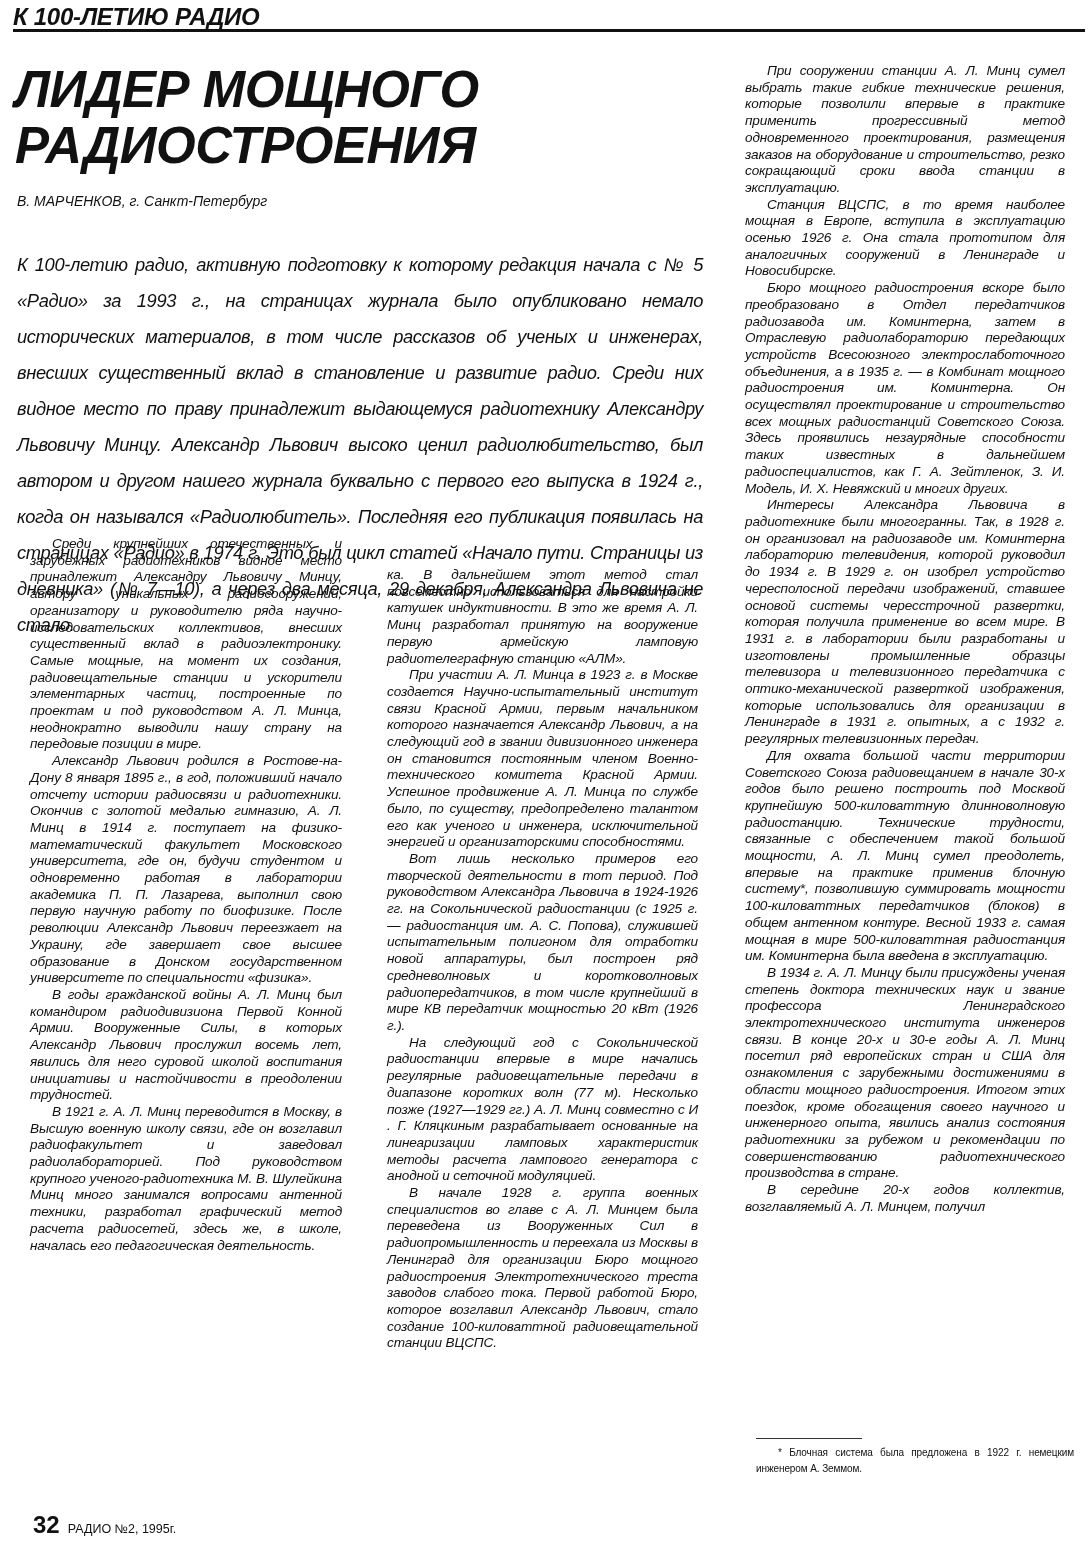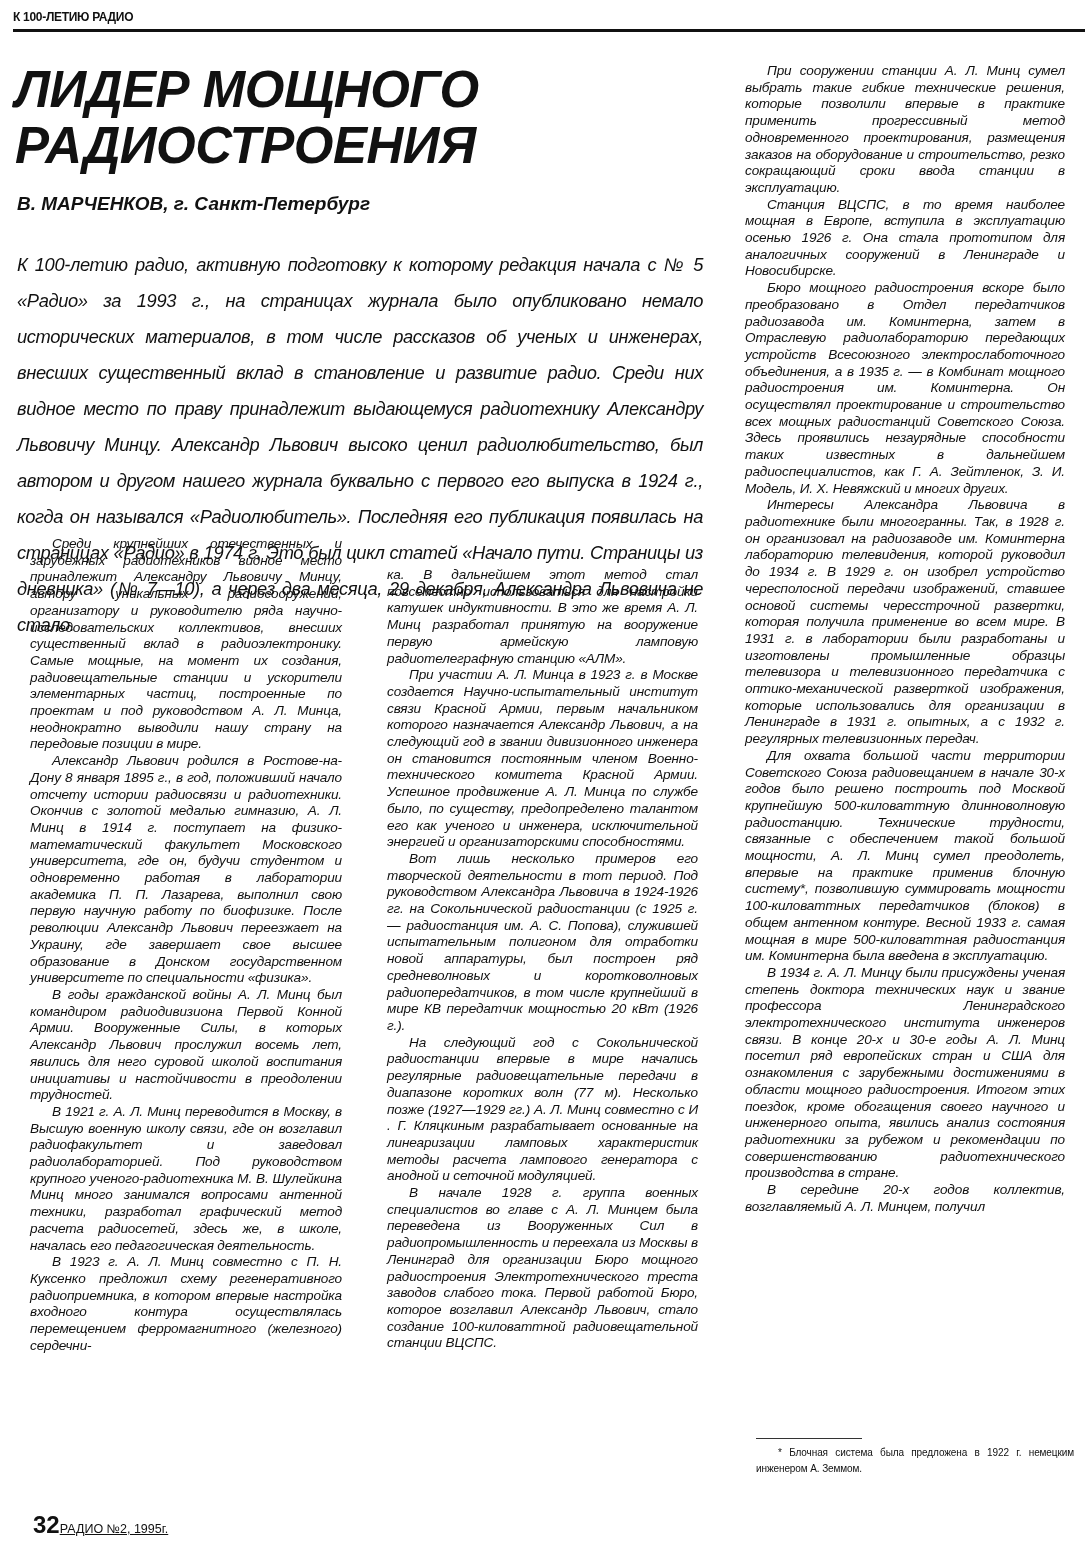--- a/index.html
+++ b/index.html
@@ -6,32 +6,32 @@
   body {
     width: 1091px; height: 1544px; position: relative; overflow: hidden;
     color: #111; font-family: "Liberation Sans", sans-serif;
   }
   .rubric {
     position: absolute; left: 13px; top: 5px; width: 1072px;
     border-bottom: 3px solid #111; height: 24px;
   }
   .rubric span {
     font-family: "Liberation Sans", sans-serif; font-weight: bold;
-    font-size: 12px; letter-spacing: -0.3px; line-height: 24px;
+    font-size: 24px; letter-spacing: -0.3px; line-height: 24px; font-style: italic;
   }
   .title {
     position: absolute; left: 15px; top: 62px; width: 700px;
     font-family: "Liberation Sans", sans-serif; font-weight: bold; font-style: italic;
     font-size: 51px; line-height: 55px; letter-spacing: -0.5px; margin: 0;
     transform: scaleY(1.02);
   }
   .title span { display: block; }
   .byline {
     position: absolute; left: 17px; top: 193px; width: 700px;
-    font-weight: bold; font-style: italic; font-size: 19px;
+    font-weight: normal; font-style: italic; font-size: 14px;
   }
   .lead {
     position: absolute; left: 17px; top: 247px; width: 686px;
     font-family: "Liberation Sans Narrow", "Liberation Sans", sans-serif;
     font-style: italic; font-size: 18.3px; line-height: 36px;
     text-align: justify; letter-spacing: -0.35px; margin: 0;
   }
   .col {
     position: absolute; font-size: 13.6px; line-height: 16.7px;
     text-align: justify; letter-spacing: -0.15px;
@@ -45,24 +45,24 @@
     position: absolute; left: 756px; top: 1438px; width: 106px;
     border-top: 1px solid #333;
   }
   .footnote {
     position: absolute; left: 756px; top: 1445px; width: 318px;
     font-size: 10px; line-height: 16px; text-align: justify; margin: 0;
     text-indent: 22px; letter-spacing: -0.1px;
   }
   .folio {
     position: absolute; left: 33px; top: 1511px;
-    display: flex; align-items: baseline; gap: 0;
+    display: flex; align-items: baseline; gap: 8px;
   }
   .folio .page-num { font-weight: bold; font-size: 24px; }
-  .folio .issue { font-size: 12.5px; text-decoration: underline; }
+  .folio .issue { font-size: 12.5px; }
 </style>
 </head>
 <body>
 
 <div class="rubric">
   <span>К 100-ЛЕТИЮ РАДИО</span>
 </div>
 
 <h1 class="title">
   <span>ЛИДЕР МОЩНОГО</span>
@@ -71,21 +71,20 @@
 
 <div class="byline">В. МАРЧЕНКОВ, г. Санкт-Петербург</div>
 
 <p class="lead">К 100-летию радио, активную подготовку к которому редакция начала с № 5 «Радио» за 1993 г., на страницах журнала было опубликовано немало исторических материалов, в том числе рассказов об ученых и инженерах, внесших существенный вклад в становление и развитие радио. Среди них видное место по праву принадлежит выдающемуся радиотехнику Александру Львовичу Минцу. Александр Львович высоко ценил радиолюбительство, был автором и другом нашего журнала буквально с первого его выпуска в 1924 г., когда он назывался «Радиолюбитель». Последняя его публикация появилась на страницах «Радио» в 1974 г. Это был цикл статей «Начало пути. Страницы из дневника» (№ 7—10), а через два месяца, 29 декабря, Александра Львовича не стало.</p>
 
 <div class="col col1">
   <p>Среди крупнейших отечественных и зарубежных радиотехников видное место принадлежит Александру Львовичу Минцу, автору уникальных радиосооружений, организатору и руководителю ряда научно-исследовательских коллективов, внесших существенный вклад в радиоэлектронику. Самые мощные, на момент их создания, радиовещательные станции и ускорители элементарных частиц, построенные по проектам и под руководством А. Л. Минца, неоднократно выводили нашу страну на передовые позиции в мире.</p>
   <p>Александр Львович родился в Ростове-на-Дону 8 января 1895 г., в год, положивший начало отсчету истории радиосвязи и радиотехники. Окончив с золотой медалью гимназию, А. Л. Минц в 1914 г. поступает на физико-математический факультет Московского университета, где он, будучи студентом и одновременно работая в лаборатории академика П. П. Лазарева, выполнил свою первую научную работу по биофизике. После революции Александр Львович переезжает на Украину, где завершает свое высшее образование в Донском государственном университете по специальности «физика».</p>
   <p>В годы гражданской войны А. Л. Минц был командиром радиодивизиона Первой Конной Армии. Вооруженные Силы, в которых Александр Львович прослужил восемь лет, явились для него суровой школой воспитания инициативы и настойчивости в преодолении трудностей.</p>
   <p>В 1921 г. А. Л. Минц переводится в Москву, в Высшую военную школу связи, где он возглавил радиофакультет и заведовал радиолабораторией. Под руководством крупного ученого-радиотехника М. В. Шулейкина Минц много занимался вопросами антенной техники, разработал графический метод расчета радиосетей, здесь же, в школе, началась его педагогическая деятельность.</p>
-  <p>В 1923 г. А. Л. Минц совместно с П. Н. Куксенко предложил схему регенеративного радиоприемника, в котором впервые настройка входного контура осуществлялась перемещением ферромагнитного (железного) сердечни-</p>
 </div>
 
 <div class="col col2">
   <p class="cont">ка. В дальнейшем этот метод стал повсеместно использоваться для настройки катушек индуктивности. В это же время А. Л. Минц разработал принятую на вооружение первую армейскую ламповую радиотелеграфную станцию «АЛМ».</p>
   <p>При участии А. Л. Минца в 1923 г. в Москве создается Научно-испытательный институт связи Красной Армии, первым начальником которого назначается Александр Львович, а на следующий год в звании дивизионного инженера он становится постоянным членом Военно-технического комитета Красной Армии. Успешное продвижение А. Л. Минца по службе было, по существу, предопределено талантом его как ученого и инженера, исключительной энергией и организаторскими способностями.</p>
   <p>Вот лишь несколько примеров его творческой деятельности в тот период. Под руководством Александра Львовича в 1924-1926 гг. на Сокольнической радиостанции (с 1925 г. — радиостанция им. А. С. Попова), служившей испытательным полигоном для отработки новой аппаратуры, был построен ряд средневолновых и коротковолновых радиопередатчиков, в том числе крупнейший в мире КВ передатчик мощностью 20 кВт (1926 г.).</p>
   <p>На следующий год с Сокольнической радиостанции впервые в мире начались регулярные радиовещательные передачи в диапазоне коротких волн (77 м). Несколько позже (1927—1929 гг.) А. Л. Минц совместно с И . Г. Кляцкиным разрабатывает основанные на линеаризации ламповых характеристик методы расчета лампового генератора с анодной и сеточной модуляцией.</p>
   <p>В начале 1928 г. группа военных специалистов во главе с А. Л. Минцем была переведена из Вооруженных Сил в радиопромышленность и переехала из Москвы в Ленинград для организации Бюро мощного радиостроения Электротехнического треста заводов слабого тока. Первой работой Бюро, которое возглавил Александр Львович, стало создание 100-киловаттной радиовещательной станции ВЦСПС.</p>
 </div>
 

